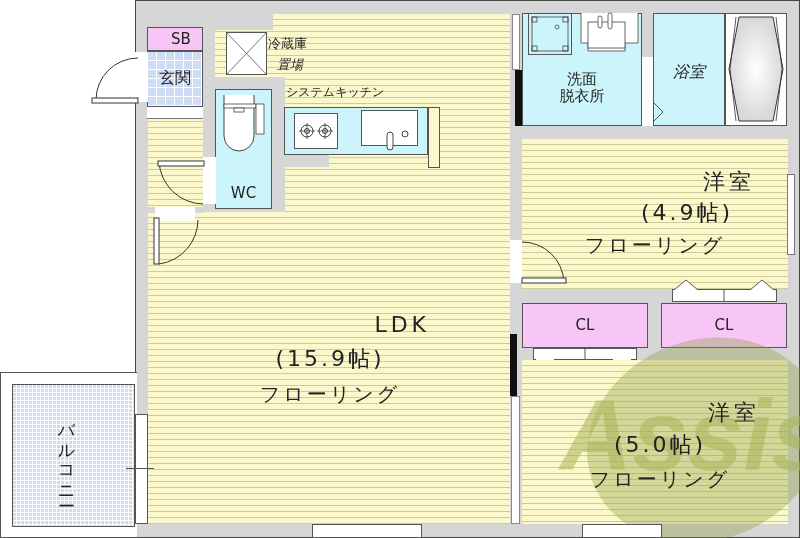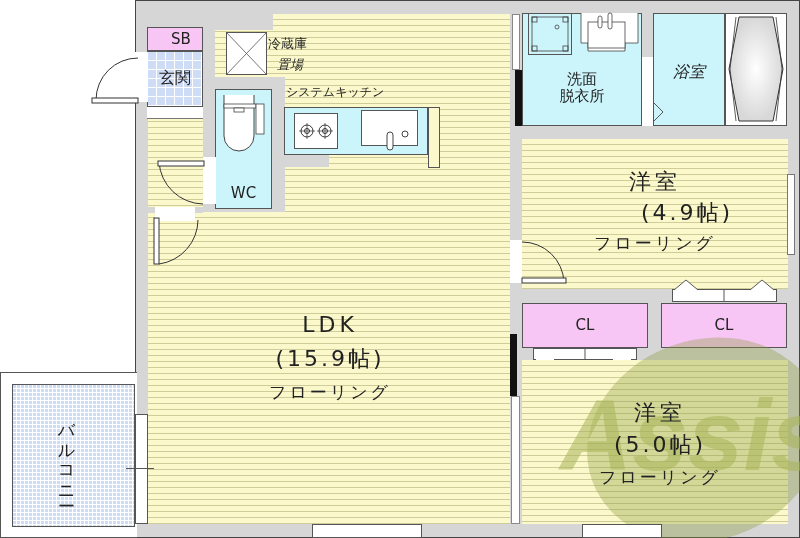--- a/index.html
+++ b/index.html
@@ -17,23 +17,23 @@
       border:1px solid #555; }
     .balc { background-color:#cfdcf6;
       background-image:
         repeating-linear-gradient(to right, transparent 0, transparent 3px, #ffffff 3px, #ffffff 4px),
         repeating-linear-gradient(to bottom, transparent 0, transparent 3px, #ffffff 3px, #ffffff 4px);
       border:1px solid #555; }
     .pink { background:#f7c6f5; border:1px solid #555; }
     .white { background:#ffffff; }
     .black { background:#111; }
     .lbl { position:absolute; text-align:center; white-space:nowrap; color:#222; }
-    .room-title { font-size:22px; letter-spacing:4px; }
+    .room-title { font-size:22px; letter-spacing:4px;text-align:right; }
     .room-size { font-size:22px; letter-spacing:3px; }
-    .room-floor { font-size:17px; letter-spacing:3px; }
+    .room-floor { font-size:20px; letter-spacing:3px; }
     .sm { font-size:15px; }
     .xs { font-size:13px; }
     svg { position:absolute; overflow:visible; }
   </style>
 </head>
 <body>
 
 <div class="abs wall" style="left:135px;top:0;width:665px;height:538px;border:1px solid #444;"></div>
 
 <div class="abs" style="left:0;top:372px;width:137px;height:166px;background:#fff;border:1px solid #555;border-right:none;"></div>

